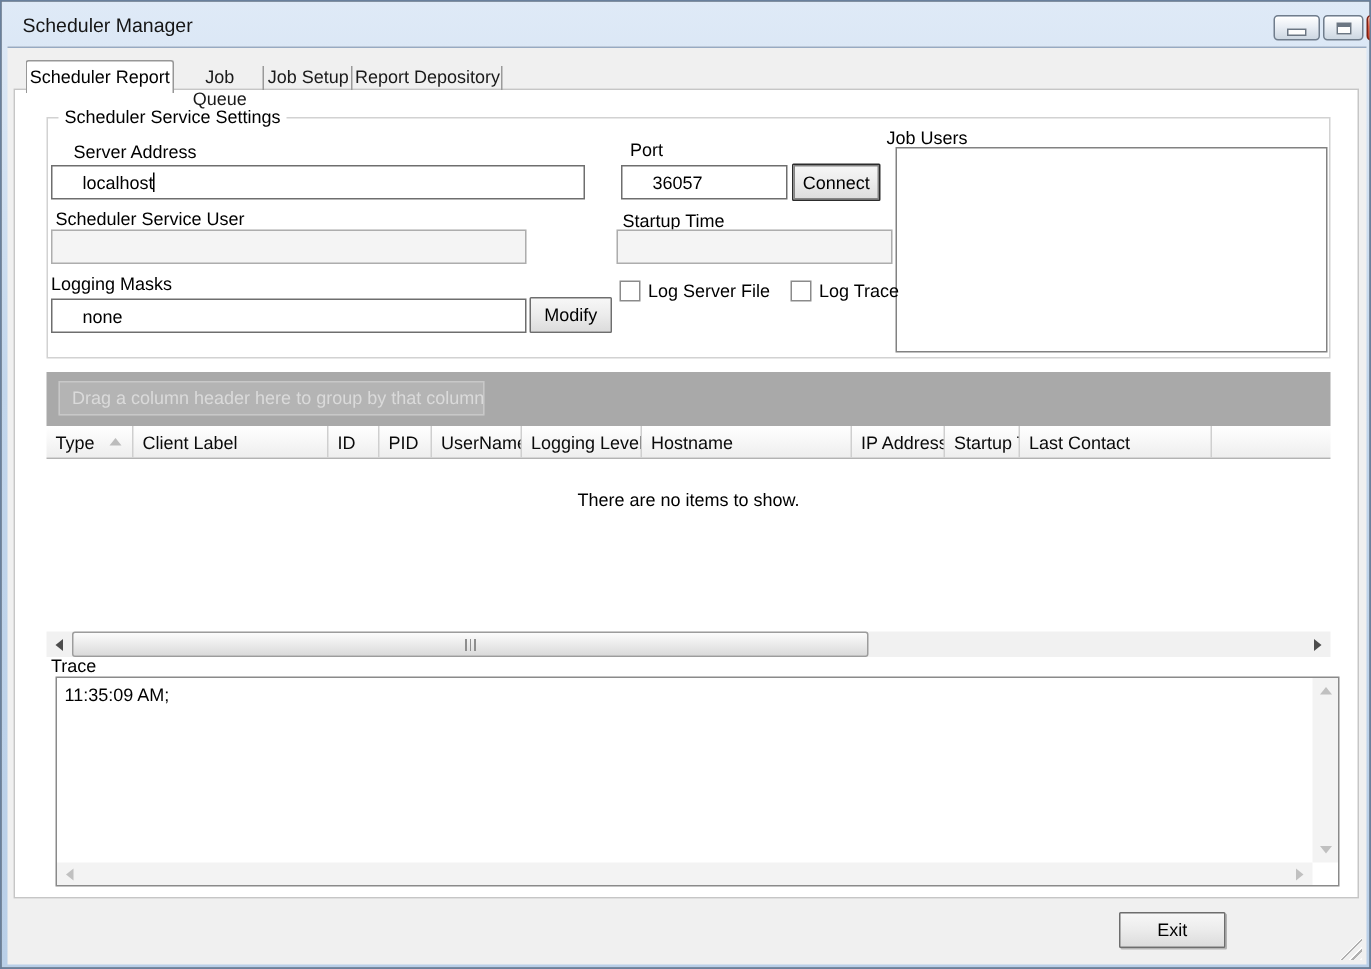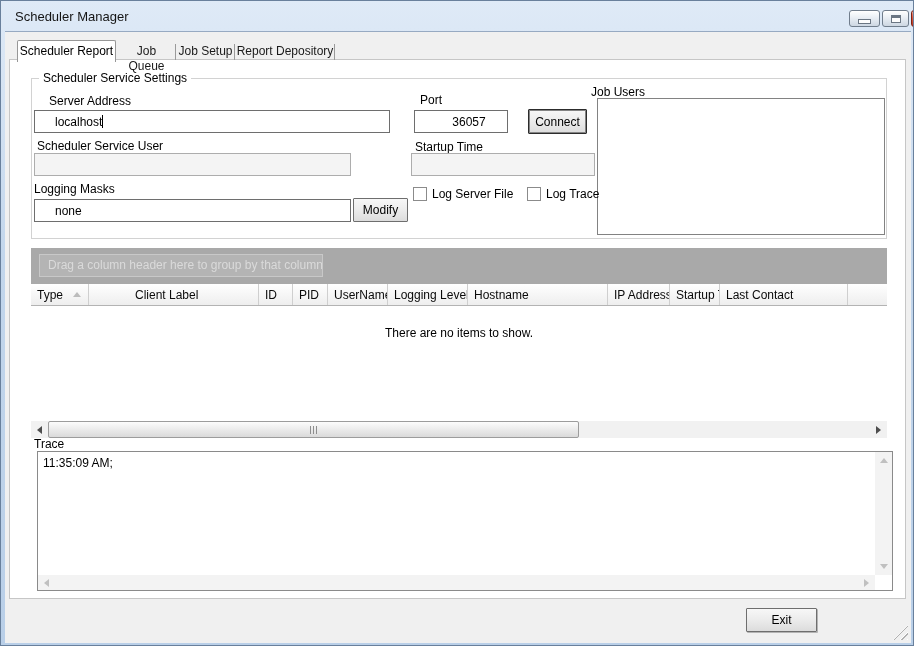--- a/index.html
+++ b/index.html
@@ -48,21 +48,21 @@
   .btn.shadow{box-shadow:1px 1px 0 rgba(120,120,120,.5);}
   .checkbox{position:absolute;width:12px;height:12px;background:#fff;border:1px solid #8b8b8b;box-sizing:content-box;}
   .listbox{position:absolute;left:596px;top:97px;width:288px;height:137px;background:#fff;border:1px solid #828282;box-sizing:border-box;}
   
   .dragbar{position:absolute;left:30px;top:247px;width:856px;height:36px;background:#a9a9a9;}
   .draghint{position:absolute;left:8px;top:6px;width:284px;height:23px;background:#b4b4b4;border:1px solid #c8c8c8;
     box-sizing:border-box;color:#dadada;line-height:21px;padding-left:8px;white-space:nowrap;overflow:hidden;}
   .gridheader{position:absolute;left:30px;top:283px;width:856px;height:22px;display:flex;
     background:linear-gradient(#ffffff,#eeeeee);border-bottom:1px solid #b3b3b3;box-sizing:border-box;}
   .hcell{box-sizing:border-box;border-right:1px solid #cfcfcf;padding:4px 0 0 6px;white-space:nowrap;overflow:hidden;position:relative;color:#0a0a0a;}
-  .hcell:nth-child(1){width:58px;}  .hcell:nth-child(2){width:130px;margin-left:40px;}
+  .hcell:nth-child(1){width:58px;}  .hcell:nth-child(2){width:130px;}
   .hcell:nth-child(3){width:34px;}  .hcell:nth-child(4){width:35px;}
   .hcell:nth-child(5){width:60px;}  .hcell:nth-child(6){width:80px;}
   .hcell:nth-child(7){width:140px;} .hcell:nth-child(8){width:62px;}
   .hcell:nth-child(9){width:50px;}  .hcell:nth-child(10){width:128px;}
   .hcell:nth-child(11){width:79px;border-right:none;}
   .sort-up{position:absolute;right:7px;top:8px;width:0;height:0;
     border-left:4px solid transparent;border-right:4px solid transparent;border-bottom:5px solid #bcbcbc;}
   .gridbody{position:absolute;left:30px;top:305px;width:856px;height:115px;background:#fff;text-align:center;padding-top:20px;box-sizing:border-box;}
   
   .hscroll{position:absolute;left:30px;top:420px;width:856px;height:17px;background:#f1f1f1;}
@@ -122,21 +122,21 @@
   <div class="tabpage"></div>
 
   <div class="groupbox">
     <span class="group-title">Scheduler Service Settings</span>
   </div>
 
   <span class="lbl" style="left:48px;top:93px;">Server Address</span>
   <div class="tbox" style="left:33px;top:109px;width:356px;height:23px;"><span>localhost</span><span class="caret"></span></div>
 
   <span class="lbl" style="left:419px;top:92px;">Port</span>
-  <div class="tbox" style="left:413px;top:109px;width:94px;height:23px;text-align:center;"><span>36057</span></div>
+  <div class="tbox" style="left:413px;top:109px;width:111px;height:23px;"><span>36057</span></div>
 
   <div class="btn focused" style="left:527px;top:108px;width:59px;height:25px;">Connect</div>
 
   <span class="lbl" style="left:590px;top:84px;">Job Users</span>
   <div class="listbox"></div>
 
   <span class="lbl" style="left:36px;top:138px;">Scheduler Service User</span>
   <div class="tbox disabled" style="left:33px;top:152px;width:317px;height:23px;"><span></span></div>
 
   <span class="lbl" style="left:414px;top:139px;">Startup Time</span>

